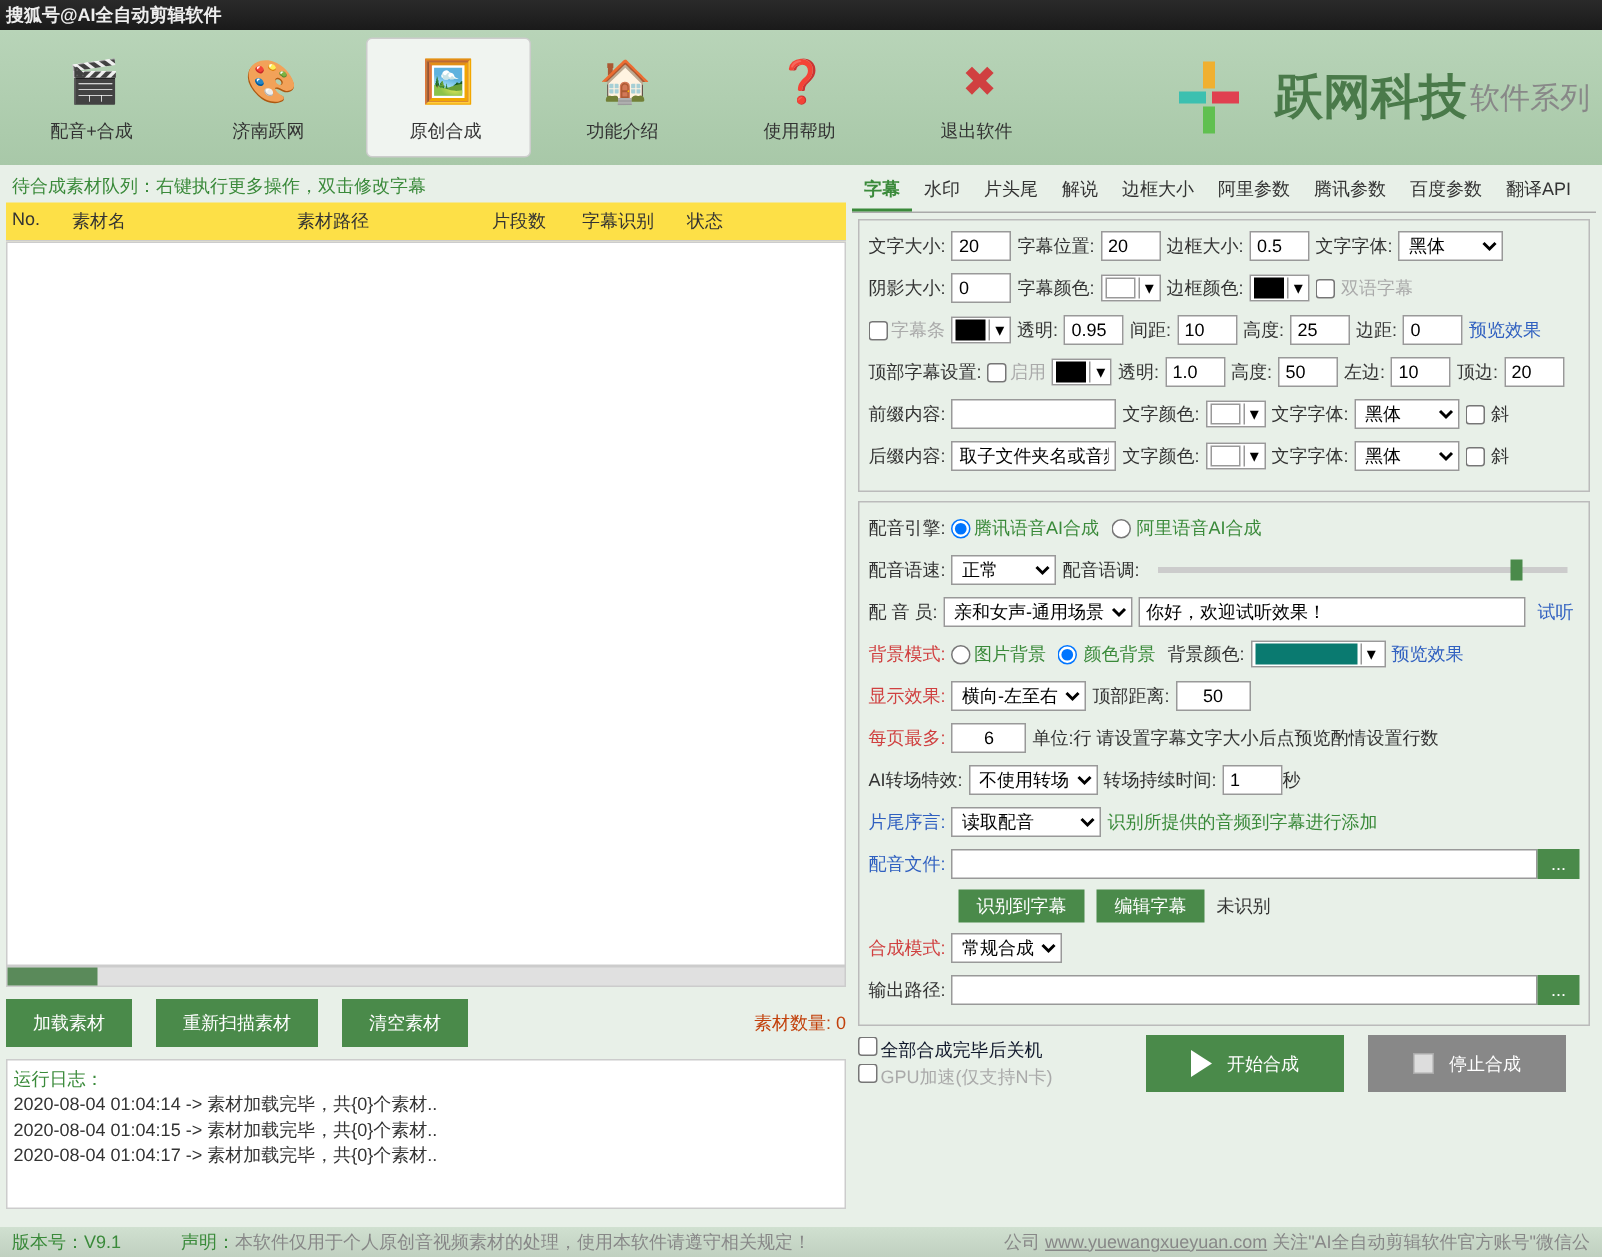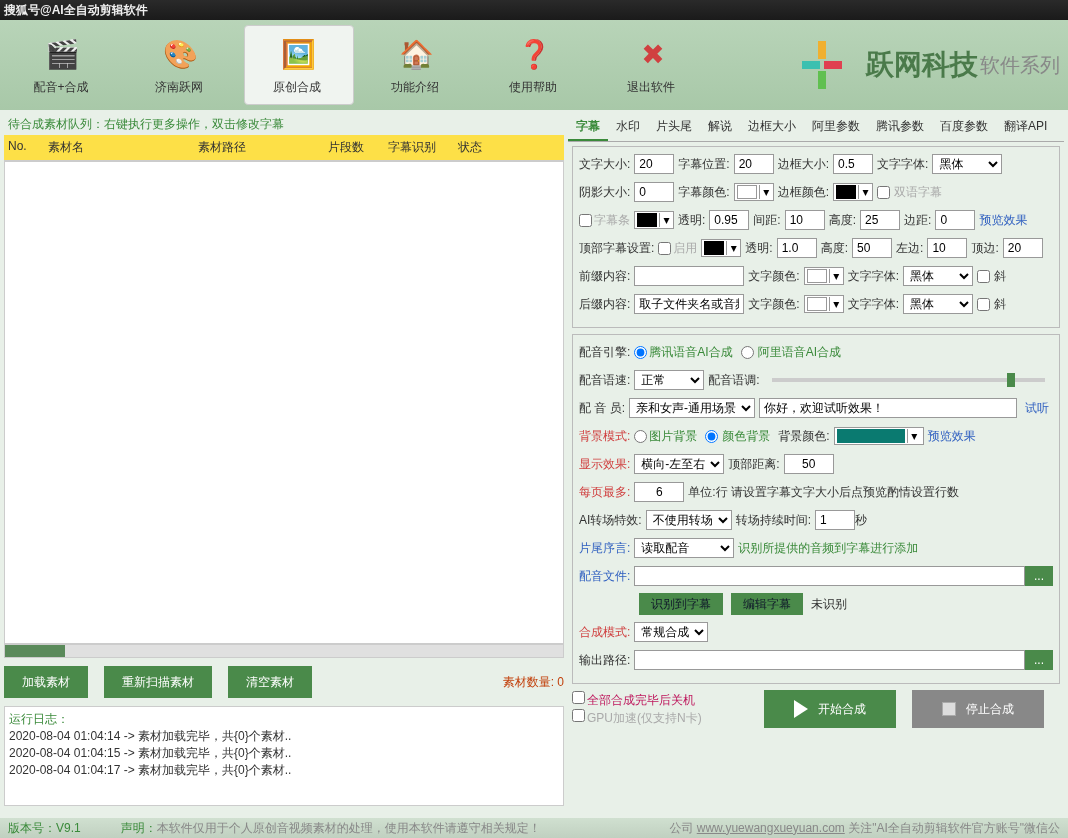--- a/index.html
+++ b/index.html
@@ -7,21 +7,21 @@
 .titlebar{height:20px;background:linear-gradient(#2a2a2a,#1a1a1a);color:#ccc;display:flex;align-items:center;padding:0 4px;justify-content:space-between}
 .titlebar .left{color:#a8c89a}
 .titlebar .right{color:#eee;font-weight:bold}
 .toolbar{height:90px;background:linear-gradient(#b8d4b8,#a8c8a8);display:flex;align-items:center;padding:0 8px}
 .tool-btn{width:110px;height:80px;display:flex;flex-direction:column;align-items:center;justify-content:center;cursor:pointer;border-radius:4px;margin-right:8px}
 .tool-btn.active{background:#f0f4f0;border:1px solid #ccc}
 .tool-btn .icon{width:40px;height:40px;display:flex;align-items:center;justify-content:center;font-size:28px}
 .tool-btn .lbl{color:#333;margin-top:4px}
 .logo-area{margin-left:auto;display:flex;align-items:center}
 .logo-icon{width:80px;height:70px;display:flex;align-items:center;justify-content:center}
-.logo-text{font-size:28px;color:#4a7a4a;font-weight:bold;margin-left:4px}
+.logo-text{font-size:32px;color:#4a7a4a;font-weight:bold;margin-left:4px}
 .logo-sub{font-size:20px;color:#888;margin-left:2px}
 .main{display:flex;height:700px;padding:4px}
 .left-pane{width:560px;display:flex;flex-direction:column;margin-right:4px}
 .right-pane{flex:1;display:flex;flex-direction:column}
 .hint{color:#3a8a3a;padding:2px 4px}
 .table-head{display:flex;background:#fde047;border-bottom:1px solid #ccc;padding:4px}
 .table-head div{color:#333}
 .th-no{width:40px}.th-name{width:150px}.th-path{width:130px}.th-seg{width:60px}.th-rec{width:70px}.th-stat{width:60px}
 .table-body{flex:1;background:#fff;border:1px solid #ccc;overflow:auto}
 .scrollbar-h{height:14px;background:#e0e0e0;border:1px solid #ccc;position:relative}
@@ -51,21 +51,21 @@
 .color-box{width:40px;height:18px;border:1px solid #999;display:inline-flex;align-items:center;background:#fff}
 .color-swatch{width:20px;height:14px;margin:0 2px}
 .color-dd{width:14px;text-align:center;border-left:1px solid #999}
 .chk{margin-right:2px}
 .link{color:#3060c0;cursor:pointer}
 .radio{margin-right:2px}
 .sep{margin:0 4px}
 .group-border{border:1px solid #bbb;padding:6px;margin-bottom:6px}
 .slider{flex:1;height:4px;background:#ccc;position:relative;margin:0 8px}
 .slider .knob{position:absolute;right:30px;top:-5px;width:8px;height:14px;background:#4a8a4a}
-.btn-sm{height:22px;padding:0 12px;background:#4a8a4a;color:#0f172a;border:none;cursor:pointer;margin-right:8px}
+.btn-sm{height:22px;padding:0 12px;background:#4a8a4a;color:#ffffff;border:none;cursor:pointer;margin-right:8px}
 .browse{width:28px;height:20px;background:#4a8a4a;color:#fff;border:none;cursor:pointer}
 .footer{height:20px;background:linear-gradient(#d0e0d0,#c0d0c0);display:flex;align-items:center;padding:0 8px;color:#3a8a3a;position:absolute;bottom:0;width:1068px;overflow:hidden}
 .footer .v{margin-right:40px}
 .footer .decl{color:#888}
 .footer .decl b{color:#3a8a3a;font-weight:normal}
 .footer .site{margin-left:auto;color:#888}
 .play-icon{width:0;height:0;border-left:14px solid #fff;border-top:9px solid transparent;border-bottom:9px solid transparent;margin-right:10px}
 .stop-icon{width:14px;height:14px;background:#ddd;border:1px solid #aaa;margin-right:10px}
 select{font-size:12px}
 </style>
@@ -320,21 +320,21 @@
         </div>
         <div class="row">
           <span class="lbl">输出路径:</span>
             <input class="inp wlong" style="">
             <button class="browse">...</button>
         </div>
       </div>
 
       <div class="row">
         <div style="display:flex;flex-direction:column">
-          <label><input type="checkbox" class="chk" style=""><span style="color:#be185d">全部合成完毕后关机</span></label>
+          <label><input type="checkbox" class="chk" style=""><span style="color:#0f172a">全部合成完毕后关机</span></label>
           <label><input type="checkbox" class="chk" style=""><span style="color:#aaa">GPU加速(仅支持N卡)</span></label>
         </div>
         <button class="btn big" style="margin-left:auto">
             <span class="play-icon"></span>
             <span>开始合成</span>
           </button>
         <button class="btn big gray">
             <span class="stop-icon"></span>
             <span>停止合成</span>
           </button>

